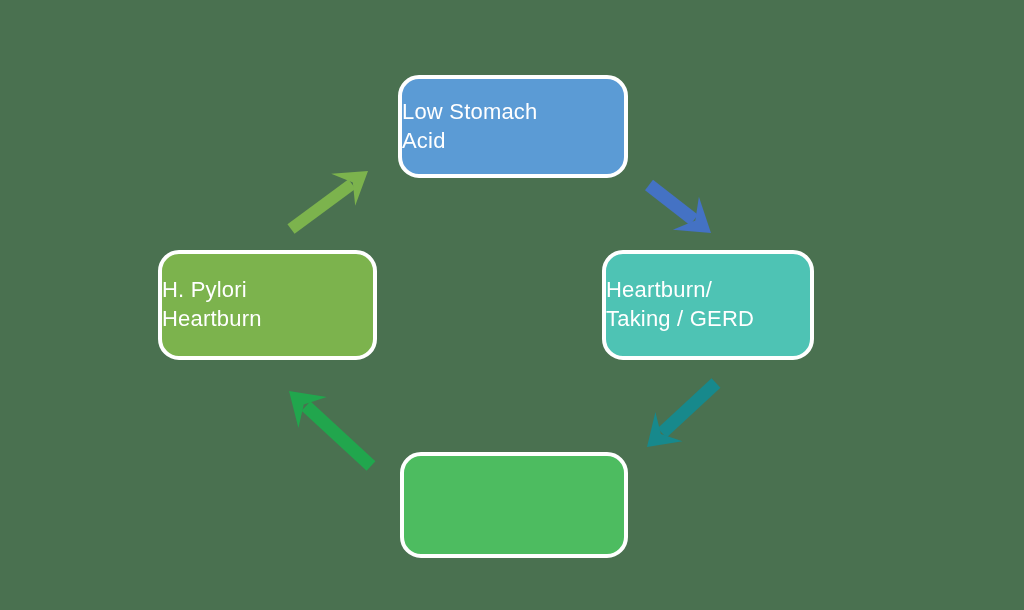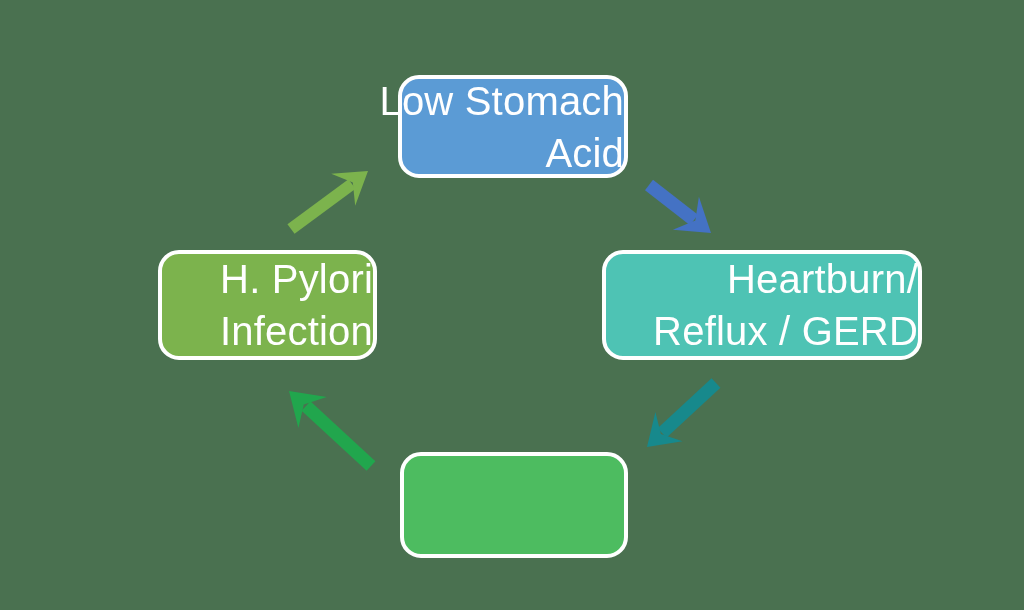--- a/index.html
+++ b/index.html
@@ -27,33 +27,33 @@
     display: block;
   }
   .node {
     position: absolute;
     box-sizing: border-box;
     border: 4px solid #FFFFFF;
     border-radius: 21px;
     display: flex;
     flex-direction: column;
     justify-content: center;
-    align-items: flex-end;
+    align-items: flex-start;
     text-align: center;
     color: #FFFFFF;
-    font-size: 40px;
+    font-size: 22px;
     line-height: 1.3;
     letter-spacing: 0.2px;
   }
   .node span {
     display: block;
     white-space: nowrap;
   }
   .node-top    { left: 398px; top:  75px; width: 230px; height: 103px; }
-  .node-right  { left: 602px; top: 250px; width: 320px; height: 110px; }
+  .node-right  { left: 602px; top: 250px; width: 212px; height: 110px; }
   .node-bottom { left: 400px; top: 452px; width: 228px; height: 106px; }
   .node-left   { left: 158px; top: 250px; width: 219px; height: 110px; }
 </style>
 </head>
 <body>
 
 <div class="canvas" style="background: rgb(74, 113, 80);">
 
   <svg class="arrow-layer" viewBox="0 0 1024 610">
 
@@ -78,24 +78,24 @@
     </g>
   </svg>
 
   <div class="node node-top" style="background: rgb(91, 155, 213);">
     <span>Low Stomach</span>
     <span>Acid</span>
   </div>
 
   <div class="node node-right" style="background: rgb(78, 195, 180);">
     <span>Heartburn/</span>
-    <span>Reflux / GERD</span>
+    <span>Taking / GERD</span>
   </div>
 
   <div class="node node-bottom" style="background: rgb(77, 188, 96);">
   </div>
 
   <div class="node node-left" style="background: rgb(124, 179, 77);">
     <span>H. Pylori</span>
-    <span>Infection</span>
+    <span>Heartburn</span>
   </div>
 
 </div>
 
 </body></html>

